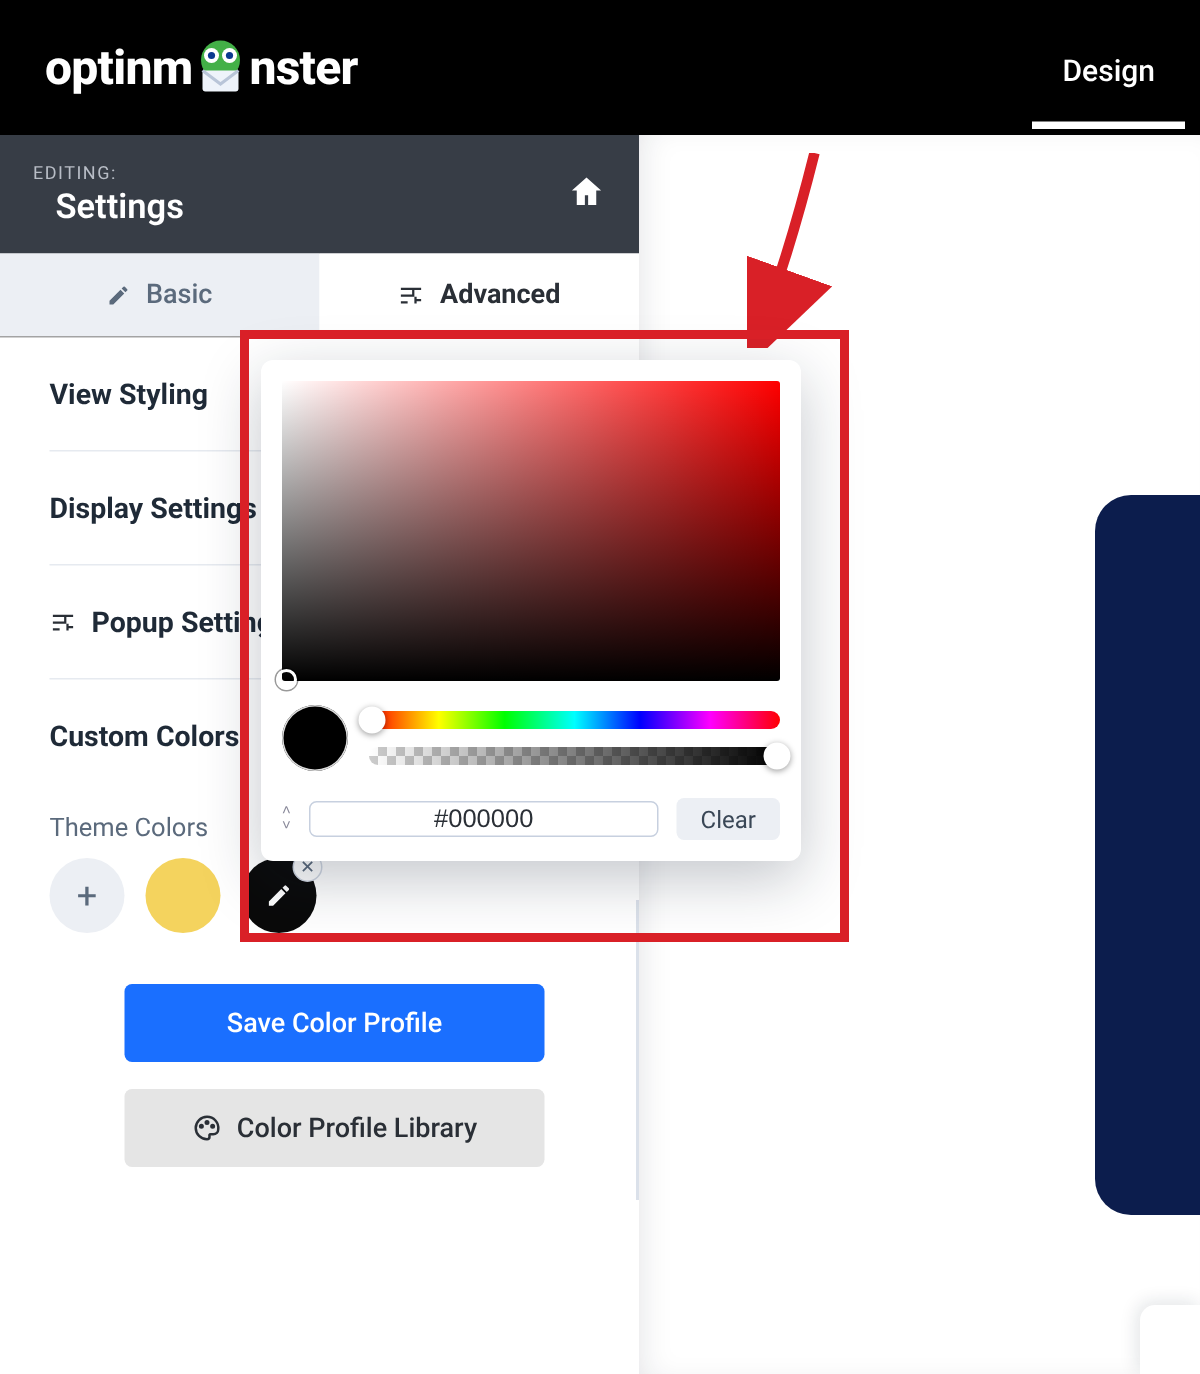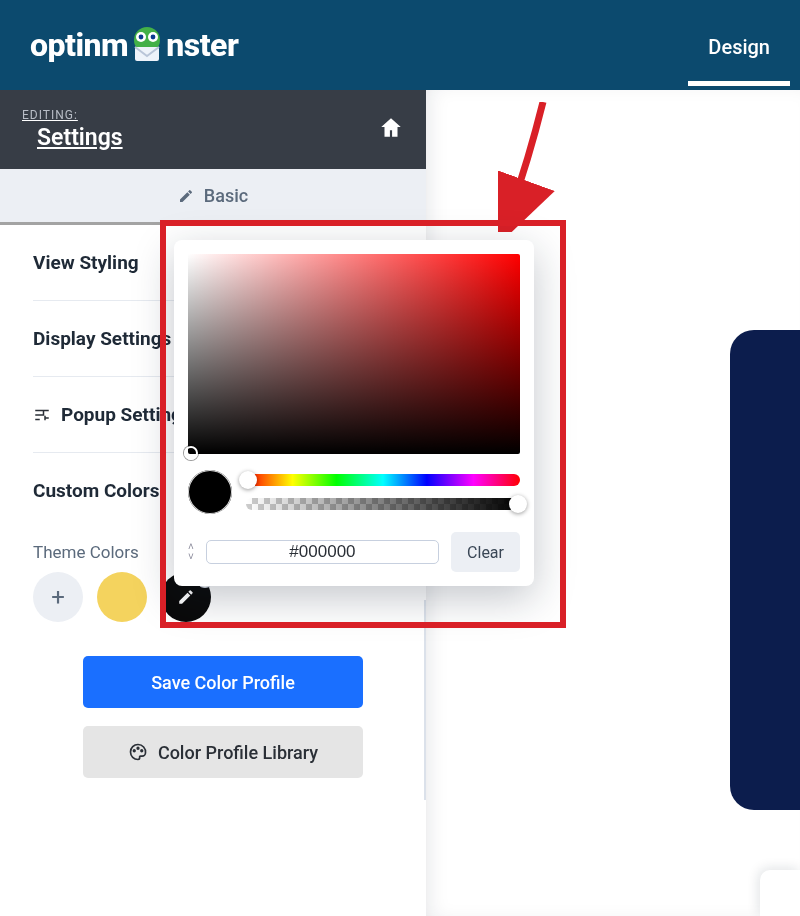--- a/index.html
+++ b/index.html
@@ -5,21 +5,21 @@
   * { box-sizing: border-box; margin: 0; padding: 0; }
   body {
     font-family: -apple-system, BlinkMacSystemFont, "Segoe UI", Roboto, Arial, sans-serif;
     width: 800px;
     height: 916px;
     background: #f5f7fa;
     position: relative;
     overflow: hidden;
   }
   .topbar {
-    background: #0c4a6e;
+    background: #000000;
     height: 90px;
     display: flex;
     align-items: center;
     padding: 16px 30px;
   }
   .logo {
     display: flex;
     align-items: center;
     color: #fff;
     font-size: 32px;
@@ -42,27 +42,27 @@
     content: ""; position: absolute; bottom: 0; left: -20px; right: -20px;
     height: 5px; background: #fff;
   }
 
   .app-body { display: flex; height: calc(100% - 90px); position: relative; }
 
   .sidebar { width: 426px; background: #fff; display: flex; flex-direction: column; position: relative; }
 
   .editing-header {
     background: #373d46; color: #fff;
-    padding: 18px 22px; display: flex; align-items: center; text-decoration: underline;
+    padding: 18px 22px; display: flex; align-items: center;
   }
   .editing-label { font-size: 12px; letter-spacing: 1px; color: #b8bdc6; text-transform: uppercase; }
   .editing-title { font-size: 23px; font-weight: 600; margin-top: 2px; margin-left: 15px; }
   .home-btn { margin-left: auto; color: #fff; cursor: pointer; }
 
-  .subtabs { display: flex; height: 56px; border-bottom: 3px solid #a3a3a3; }
+  .subtabs { display: flex; height: 56px; border-bottom: 1px solid #a3a3a3; }
   .subtab {
     flex: 1; display: flex; align-items: center; justify-content: center;
     gap: 10px; font-size: 18px; color: #5b6a7c; cursor: pointer;
     font-weight: 500;
   }
   .subtab.basic { background: #eceff4; }
   .subtab.advanced { font-weight: 700; color: #2a2f36; background: #fff; }
 
   .sections { padding: 0 22px; margin-left: 11px; }
   .section-row {
@@ -171,21 +171,21 @@
 
   .hex-row {
     display: flex; align-items: center; gap: 12px; margin-top: 18px;
   }
   .stepper { display: flex; flex-direction: column; color: #889; font-size: 10px; line-height: 10px; cursor: pointer; }
   .hex-input {
     flex: 1; height: 24px; border: 1px solid #c7d0df; border-radius: 5px;
     text-align: center; font-size: 17px; color: #2a2f36;
   }
   .clear-btn {
-    height: 40px; padding: 0 16px; background: #eceff4; border-radius: 5px;
+    height: 28px; padding: 0 16px; background: #eceff4; border-radius: 5px;
     display: flex; align-items: center; color: #3a4756; font-size: 16px;
     cursor: pointer;
   }
   .hex-label { text-align: center; font-size: 12px; letter-spacing: 1px; color: #889; margin-top: 6px; }
 
   .vline { position:absolute; left:424px; top:510px; width:2px; height:200px; background:#dbe1ea; }
 </style>
 </head>
 <body>
 
@@ -225,20 +225,26 @@
       </div>
     </div>
 
     <div class="subtabs">
       <div class="subtab basic">
         <svg width="16" height="16" viewBox="0 0 24 24" fill="#5b6a7c">
             <path d="M3 17.25V21h3.75l11-11-3.75-3.75-11 11zM20.7 7.04a1 1 0 0 0 0-1.41l-2.34-2.34a1 1 0 0 0-1.41 0l-1.83 1.83 3.75 3.75 1.83-1.83z"></path>
           </svg>
         <span>Basic</span>
       </div>
+      <div class="subtab advanced">
+        <svg width="18" height="18" viewBox="0 0 24 24" fill="#2a2f36">
+            <path d="M3 17h6v2H3v-2zm0-6h12v2H3v-2zm0-6h18v2H3V5zm14 12v-2h4v2h-4zm-2 2h2v-6h-2v6zM13 9V7h2v6h-2V9z"></path>
+          </svg>
+        <span>Advanced</span>
+      </div>
     </div>
 
     <div class="sections">
       <div class="section-row">View Styling</div>
       <div class="section-row">Display Settings</div>
       <div class="section-row">
         <svg width="18" height="18" viewBox="0 0 24 24" fill="#2a2f36">
             <path d="M3 17h6v2H3v-2zm0-6h12v2H3v-2zm0-6h18v2H3V5zm14 12v-2h4v2h-4zm-2 2h2v-6h-2v6zM13 9V7h2v6h-2V9z"></path>
           </svg>
         <span>Popup Settings</span>

